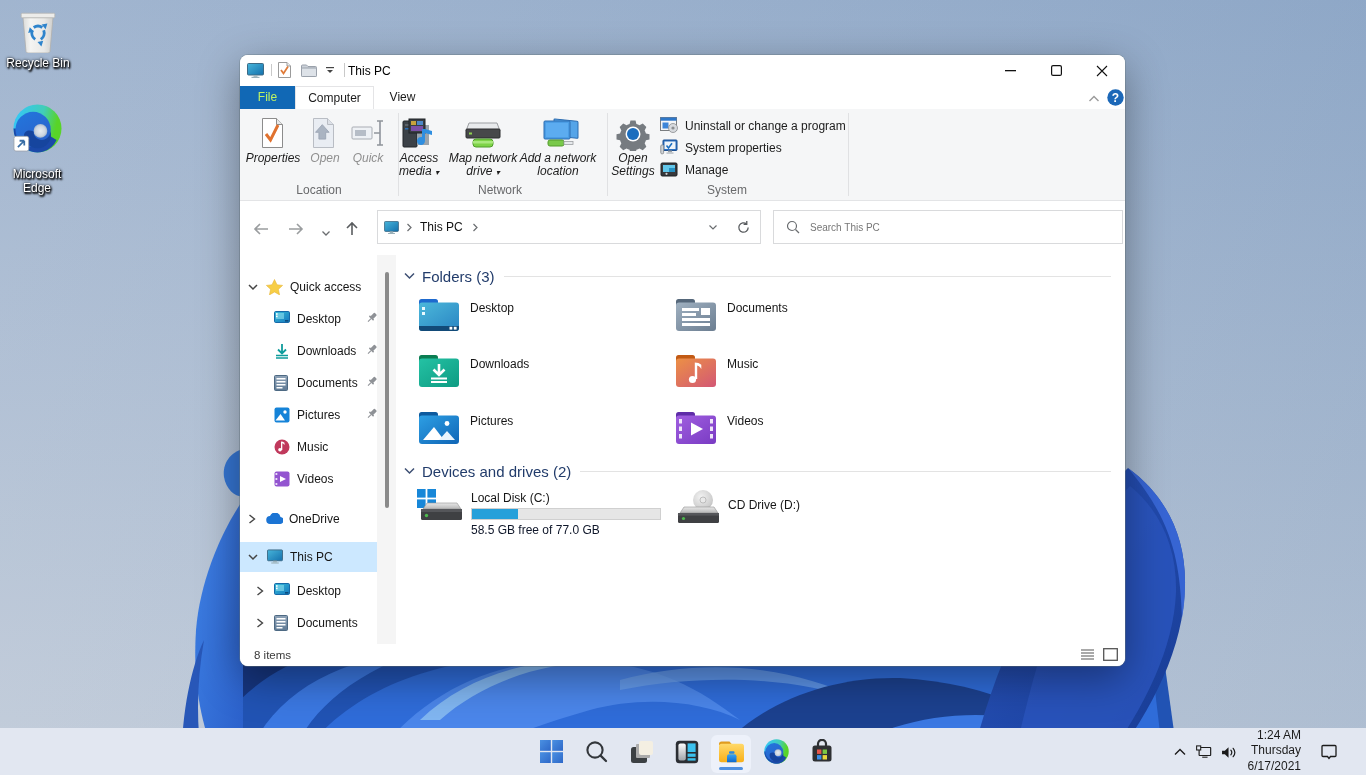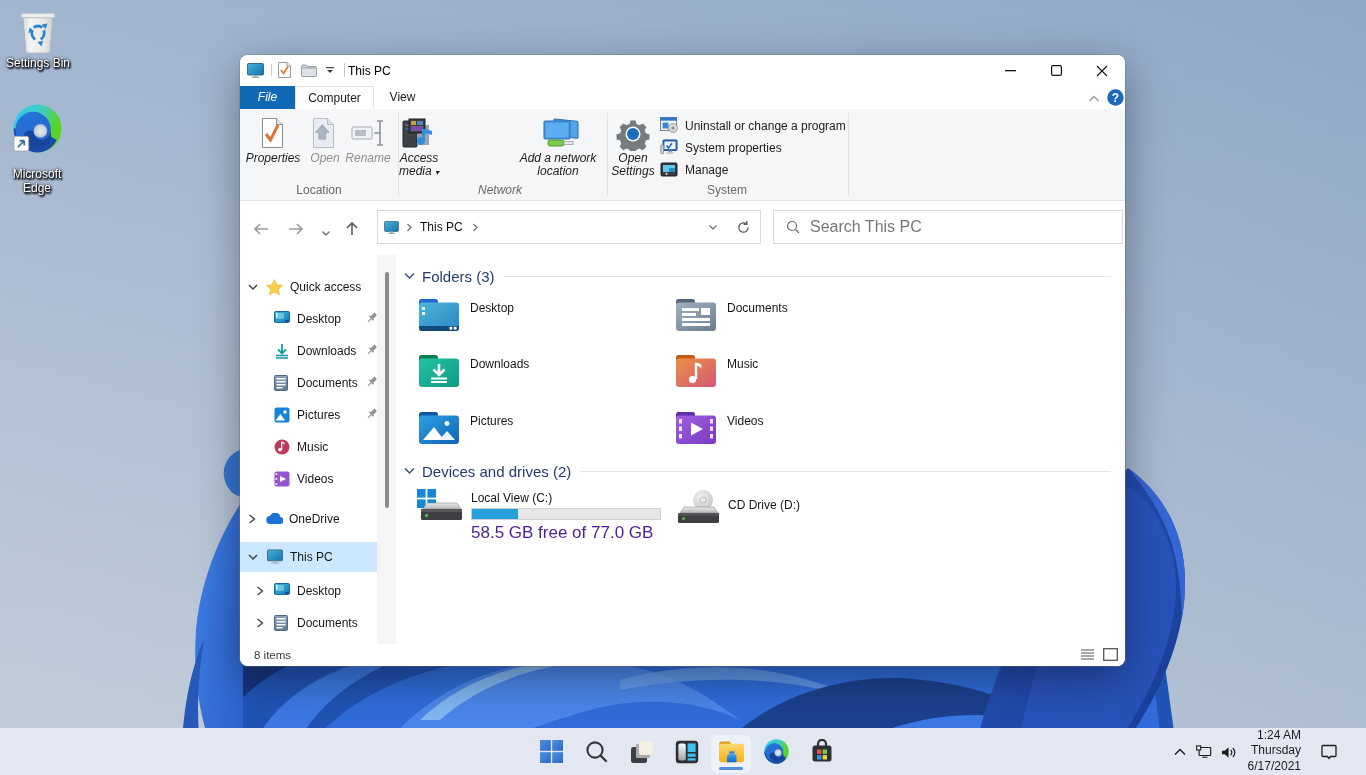--- a/index.html
+++ b/index.html
@@ -13,21 +13,21 @@
 #win { position:absolute; left:240px; top:55px; width:885px; height:611px;
   background:#fff; border-radius:8px; box-shadow:0 12px 42px rgba(0,0,0,0.38), 0 0 0 1px rgba(120,140,150,0.45);
   overflow:hidden; font-size:12px; color:#1a1a1a; }
 #titlebar { position:relative; height:31px; background:#fff; }
 #qat { position:absolute; left:7px; top:7px; display:flex; align-items:center; }
 #wcaption { position:absolute; left:108px; top:9px; font-size:12px; color:#000; }
 .winbtn { position:absolute; top:0; width:46px; height:31px; display:flex; align-items:center; justify-content:center; }
 
 #tabs { position:relative; height:23px; background:#fff; }
 .tab { float:left; height:23px; line-height:23px; font-size:12px; color:#222; text-align:center; }
-#tab-file { background:#1168b5; color:#ffffff; width:55px;font-style:italic; }
+#tab-file { background:#1168b5; color:#bef264; width:55px; }
 #tab-computer { background:#fff; border:1px solid #e4e4e6; border-bottom:none; color:#1a1a1a; width:79px; }
 #tab-view { color:#1a1a1a; width:57px; }
 #ribbon { position:relative; height:92px; background:#f5f6f7; border-bottom:1px solid #e3e4e6; }
 .rgroup-label { position:absolute; bottom:3px; font-size:12px; color:#68696b; width:100%; text-align:center; }
 .rsep { position:absolute; top:4px; bottom:4px; width:1px; background:#e0e1e3; }
 .rbig { position:absolute; text-align:center; font-size:12px; color:#1c1c1c; line-height:13px;font-style:italic; }
 .rsmall { position:absolute; font-size:12px; color:#1c1c1c; display:flex; align-items:center; }
 
 #navbar { position:relative; height:46px; background:#fff; }
 .navarrow { position:absolute; top:20px; }
@@ -149,21 +149,21 @@
         <path d="M 14.7 17.5 A 7.8 7.8 0 0 1 23.3 17.5"></path>
         <path d="M 24.7 20.3 A 7.8 7.8 0 0 1 21.8 29.4"></path>
         <path d="M 16.2 29.4 A 7.8 7.8 0 0 1 13.3 20.3"></path>
       </g>
       <g fill="#2e84cc">
         <path d="M 22.6 14.5 l 5.8 -0.9 -1.8 5.6 z"></path>
         <path d="M 24.2 30.8 l -1.8 5.6 -3.9 -4.5 z"></path>
         <path d="M 10.8 17.3 l -1.6 5.7 5.7 -1.4 z"></path>
       </g>
     </svg>
-    <div style="margin-top:3px;">Settings Bin</div>
+    <div style="margin-top:3px;">Recycle Bin</div>
   </div>
   <div class="dicon" style="left:1px; top:104px; width:72px;">
     <svg width="49" height="49" viewBox="0 0 50 50" style="display:block;margin:0 auto;">
       <use href="#edgelogo"></use>
       <rect x="1" y="33" width="15" height="15" rx="2" fill="#fff" stroke="#9aa0a8" stroke-width="0.8"></rect>
       <path d="M5 44 L11.5 37.5 M11.5 37.5 h-4.8 M11.5 37.5 v4.8" stroke="#3a6ea5" stroke-width="1.8" fill="none"></path>
     </svg>
     <div style="margin-top:14px;">Microsoft<br>Edge</div>
   </div>
 
@@ -246,51 +246,61 @@
         </svg>
         <div style="margin-top:3px;">Open</div>
       </div>
       <div class="rbig" style="left:100px; top:8px; width:56px; color:#8f8f8f;">
         <svg width="34" height="32" viewBox="0 0 34 32" style="display:block;margin:0 auto;">
           <rect x="1" y="10" width="20" height="12" rx="1" fill="#eef1f5" stroke="#a9adb4"></rect>
           <rect x="4" y="13" width="11" height="6" fill="#b6bdc7"></rect>
           <path d="M26 4 h6 M26 28 h6 M29 4 v24" stroke="#8f949b" stroke-width="1.6" fill="none"></path>
           <path d="M23 16 h6" stroke="#8f949b" stroke-width="1.4"></path>
         </svg>
-        <div style="margin-top:3px;">Rename</div>
+        <div style="margin-top:3px;">Quick</div>
       </div>
       <div class="rgroup-label" style="left:0; width:158px;">Location</div>
       <div class="rsep" style="left:158px;"></div>
 
       <div class="rbig" style="left:149px; top:8px; width:60px;">
         <svg width="36" height="34" viewBox="0 0 36 34" style="display:block;margin:0 auto;">
           <rect x="2" y="4" width="14" height="26" rx="1" fill="#3c4248" stroke="#23272b"></rect>
           <rect x="4" y="7" width="10" height="2" fill="#5a6168"></rect>
           <rect x="4" y="11" width="10" height="1.5" fill="#2a6db4"></rect>
           <rect x="16" y="8" width="12" height="20" fill="#9aa4ad"></rect>
           <rect x="8" y="2" width="16" height="14" fill="#3a3f44" stroke="#1f2326"></rect>
           <rect x="10" y="4" width="5" height="4" fill="#c8a23c"></rect>
           <rect x="16" y="4" width="6" height="4" fill="#4d88c8"></rect>
           <rect x="10" y="9" width="12" height="5" fill="#7b4fa8"></rect>
           <path d="M24 12 v12 a4 4 0 1 1 -3-3.9 V12 z" fill="#2f8ee0"></path>
           <path d="M24 12 l7 2 v4 l-7-2 z" fill="#2f8ee0"></path>
         </svg>
         <div style="margin-top:1px;">Access<br>media <span style="font-size:8px;">▾</span></div>
       </div>
+      <div class="rbig" style="left:196px; top:8px; width:94px;">
+        <svg width="44" height="34" viewBox="0 0 44 34" style="display:block;margin:0 auto;">
+          <path d="M8 6 h28 l3 8 h-34 z" fill="#e8eaec" stroke="#9b9ea1"></path>
+          <rect x="5" y="12" width="34" height="9" rx="1" fill="#47484a" stroke="#2c2d2f"></rect>
+          <rect x="8" y="15.5" width="3" height="2" fill="#8fd14f"></rect>
+          <rect x="12" y="22" width="20" height="8" rx="3" fill="#7ed348" stroke="#4f9c2a"></rect>
+          <rect x="12" y="24" width="20" height="2.5" fill="#a9e87e"></rect>
+        </svg>
+        <div style="margin-top:1px;">Map network<br>drive <span style="font-size:8px;">▾</span></div>
+      </div>
       <div class="rbig" style="left:270px; top:8px; width:96px;">
         <svg width="44" height="34" viewBox="0 0 44 34" style="display:block;margin:0 auto;">
           <rect x="18" y="3" width="24" height="17" rx="1" fill="#55a4e8" stroke="#2d6cb0" transform="skewY(6) translate(0,-3)"></rect>
           <rect x="8" y="4" width="26" height="18" rx="1" fill="#4b9de5" stroke="#2d6cb0"></rect>
           <rect x="10" y="6" width="22" height="14" fill="#5cacf0"></rect>
           <rect x="12" y="23" width="16" height="6" rx="2" fill="#79c94a" stroke="#549c2d"></rect>
           <rect x="28" y="24.5" width="9" height="3" fill="#e6e9ec" stroke="#9b9ea1" stroke-width="0.8"></rect>
         </svg>
         <div style="margin-top:1px;">Add a network<br>location</div>
       </div>
-      <div class="rgroup-label" style="left:158px; width:204px;font-style:italic;">Network</div>
+      <div class="rgroup-label" style="left:158px; width:204px;">Network</div>
       <div class="rsep" style="left:367px;"></div>
 
       <div class="rbig" style="left:363px; top:8px; width:60px;">
         <svg width="34" height="34" viewBox="0 0 34 34" style="display:block;margin:0 auto;">
           <path d="M14 1 h6 l1 4.2 a12 12 0 0 1 3.6 1.5 l3.9-2 4.2 4.2 -2 3.9 a12 12 0 0 1 1.5 3.6 l4.2 1 v6 l-4.2 1 a12 12 0 0 1 -1.5 3.6 l2 3.9 -4.2 4.2 -3.9-2 a12 12 0 0 1 -3.6 1.5 l-1 4.2 h-6 l-1-4.2 a12 12 0 0 1 -3.6-1.5 l-3.9 2 -4.2-4.2 2-3.9 a12 12 0 0 1 -1.5-3.6 l-4.2-1 v-6 l4.2-1 a12 12 0 0 1 1.5-3.6 l-2-3.9 4.2-4.2 3.9 2 a12 12 0 0 1 3.6-1.5 z" fill="#767b80" transform="scale(0.85) translate(3,3)"></path>
           <circle cx="17" cy="17" r="7.5" fill="#fff"></circle>
           <circle cx="17" cy="17" r="6" fill="#1b6dbe"></circle>
         </svg>
         <div style="margin-top:1px;">Open<br>Settings</div>
       </div>
@@ -361,21 +371,21 @@
         <svg width="15" height="15" viewBox="0 0 17 17">
             <path d="M13.8 8.5 a5.3 5.3 0 1 1 -1.8-4" stroke="#5a5d60" stroke-width="1.5" fill="none"></path>
             <path d="M12.2 1.2 v3.6 h-3.6" fill="none" stroke="#5a5d60" stroke-width="1.5"></path>
           </svg>
       </div>
       <div id="searchbox">
         <svg width="14" height="14" viewBox="0 0 14 14" style="margin-left:12px;">
             <circle cx="6" cy="6" r="4.5" stroke="#6a6d70" stroke-width="1.2" fill="none"></circle>
             <path d="M9.5 9.5 L13 13" stroke="#6a6d70" stroke-width="1.2"></path>
           </svg>
-        <span style="margin-left:10px; font-size:16px;">Search This PC</span>
+        <span style="margin-left:10px; font-size:10px;">Search This PC</span>
       </div>
     </div>
     <div id="winbody">
       <div id="sidebar">
         <svg width="0" height="0">
             <defs>
           <linearGradient id="foldBlue" x1="0" y1="0" x2="1" y2="1">
                 <stop offset="0" stop-color="#35bcd8"></stop>
                 <stop offset="1" stop-color="#1778be"></stop>
               </linearGradient>
@@ -657,25 +667,25 @@
             <rect x="0" y="0" width="8.6" height="8.6" fill="#1787d8"></rect>
               <rect x="10.4" y="0" width="8.6" height="8.6" fill="#1787d8"></rect>
             <rect x="0" y="10.4" width="8.6" height="8.6" fill="#1787d8"></rect>
               <rect x="10.4" y="10.4" width="8.6" height="8.6" fill="#1787d8"></rect>
             <path d="M6 20 L10 14 H40 L44 20 z" fill="url(#dtop)" stroke="#909090" stroke-width="0.6"></path>
             <rect x="4" y="20" width="41" height="11" rx="1.5" fill="#3f4043"></rect>
             <rect x="4" y="20" width="41" height="3" fill="#55565a"></rect>
             <circle cx="9.5" cy="26.5" r="1.7" fill="#4db84d"></circle>
           </svg>
           <div>
-            <div class="tlabel" style="margin-top:2px;">Local View (C:)</div>
+            <div class="tlabel" style="margin-top:2px;">Local Disk (C:)</div>
             <div style="margin-left:9px; margin-top:3px; width:190px; height:12px; background:#e6e6e6; border:1px solid #d0d0d0;">
               <div style="width:46px; height:100%; background:#26a0da;"></div>
             </div>
-            <div style="margin-left:9px; margin-top:3px; font-size:17px; color:#4c1d95;">58.5 GB free of 77.0 GB</div>
+            <div style="margin-left:9px; margin-top:3px; font-size:12px; color:#0f172a;">58.5 GB free of 77.0 GB</div>
           </div>
         </div>
         
         <div class="tile" style="left:278px; top:241px;">
           <svg width="45" height="35" viewBox="0 0 45 35">
             <circle cx="29" cy="11" r="10" fill="url(#cdg)"></circle>
             <circle cx="29" cy="11" r="3" fill="#e9e9e9" stroke="#aaa" stroke-width="0.7"></circle>
             <path d="M6 24 L10 18 H40 L44 24 z" fill="url(#dtop)" stroke="#909090" stroke-width="0.6"></path>
             <rect x="4" y="24" width="41" height="10" rx="1.5" fill="#3f4043"></rect>
             <rect x="4" y="24" width="41" height="2.6" fill="#55565a"></rect>

